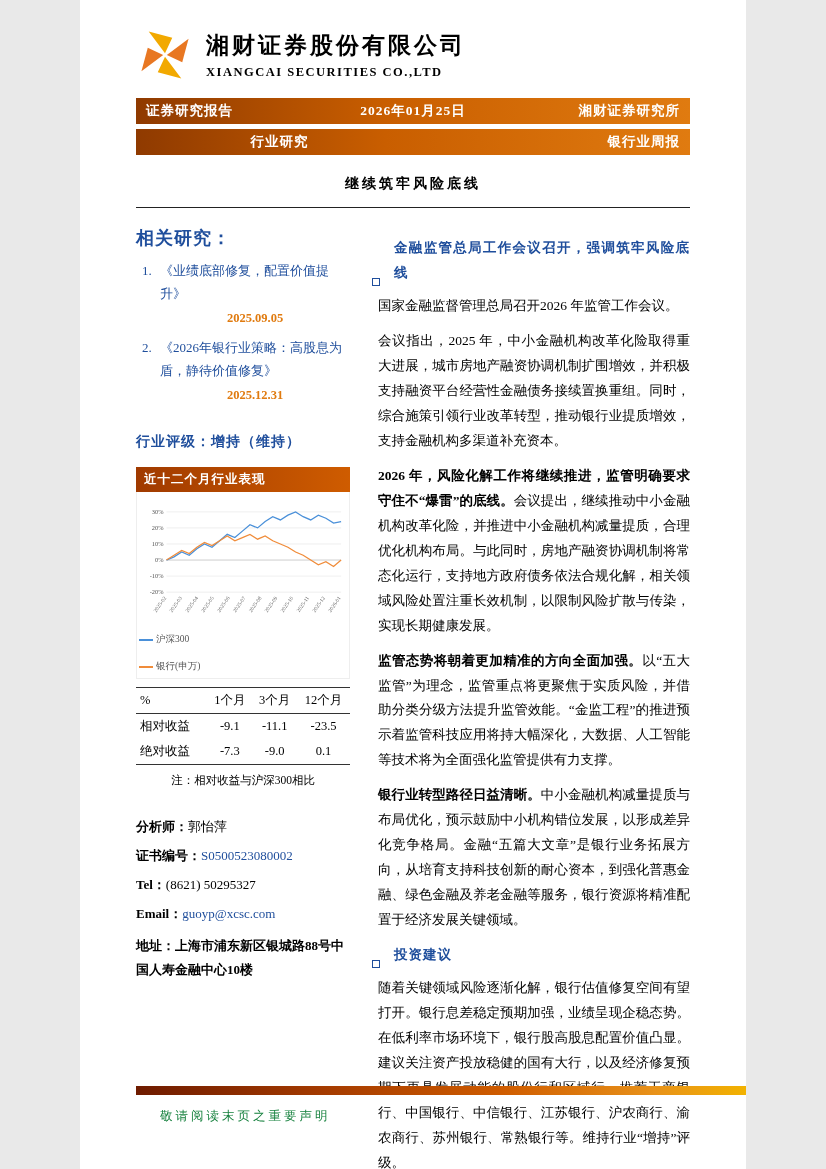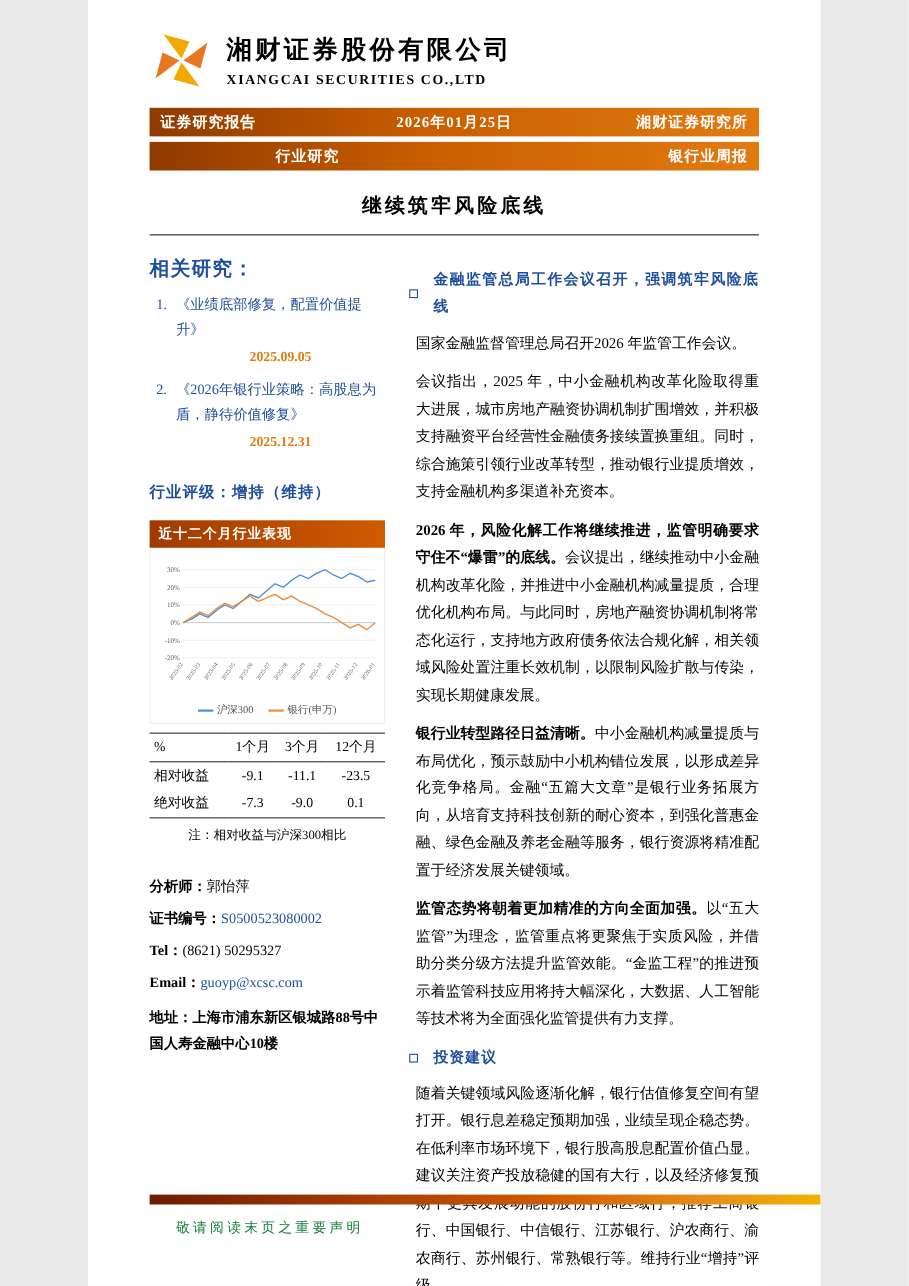--- a/index.html
+++ b/index.html
@@ -22,21 +22,21 @@
     color:#fff; font-weight:bold; font-size:13.5px; margin-bottom:5px;
     background:linear-gradient(90deg,#8f3a00 0%,#c95e00 45%,#e07b10 100%);
     letter-spacing:1px;
   }
   .bar .b-left { width:33%; }
   .bar .b-center { width:34%; text-align:center; }
   .bar .b-right { width:33%; text-align:right; }
   .bar2 .b-left { width:50%;text-align:center; }
   .bar2 .b-right { width:50%; text-align:right; }
 
-  .report-title { text-align:center; font-size:18px; font-weight:bold; letter-spacing:3px; margin:20px 0 14px; }
+  .report-title { text-align:center; font-size:14px; font-weight:bold; letter-spacing:3px; margin:20px 0 14px; }
   .divider { border:none; border-top:1.5px solid #222; margin-bottom:18px; }
 
   
   .columns { display:flex; gap:20px; }
   aside { width:214px; flex-shrink:0; font-size:13px; }
   main.body-col { flex:1; font-size:13.5px; line-height:1.85; text-align:justify; }
 
   
   .related-title { color:#1f4e9c; font-size:18px; font-weight:bold; margin:0 0 10px; letter-spacing:1px; }
   .rel-item { display:flex; margin-bottom:8px; line-height:1.75; }
@@ -46,40 +46,40 @@
   .rel-date { color:#e07b10; text-align:center; margin-top:2px; font-size:12.5px;font-weight:bold; }
 
   .rating { color:#1f4e9c; font-weight:bold; font-size:14px; margin:26px 0 16px; letter-spacing:1px; }
 
   .chart-bar {
     background:linear-gradient(90deg,#a03a00,#cf5c00);
     color:#fff; font-weight:bold; font-size:12.5px; padding:4px 8px; letter-spacing:1px;
   }
   .chart-wrap { border:1px solid #eee; border-top:none; padding:4px 2px 0 2px; }
   .chart-wrap svg { width:100%; display:block; }
-  .legend { display:flex; justify-content:center; gap:14px; font-size:9.5px; color:#555; padding:2px 0 5px; }
+  .legend { display:flex; justify-content:center; gap:14px; font-size:9.5px; color:#555; padding:2px 0 5px;flex-direction:column; }
   .legend .swatch { display:inline-block; width:14px; height:2px; margin-right:3px; vertical-align:middle; }
 
   table.perf { width:100%; border-collapse:collapse; font-size:12.5px; margin-top:8px;
     border-top:1px solid #333; border-bottom:1px solid #333; }
   table.perf th { border-bottom:1px solid #333; font-weight:normal; padding:4px 2px; text-align:center; }
   table.perf td { padding:4px 2px; text-align:center;margin-top:27px; }
   table.perf th:first-child, table.perf td:first-child { text-align:left; padding-left:4px; }
 
   .tbl-note { font-size:11.5px; text-align:center; margin:8px 0 30px; }
 
   .analyst p { margin:0 0 11px; font-size:13px; }
   .lbl { font-weight:bold; }
   .cert-val { color:#1f4e9c; }
   .email-val { color:#1f4e9c; }
   .addr { font-weight:bold; margin-top:26px; line-height:1.85; font-size:13px; }
 
   
   .core-title { font-size:15px; font-weight:bold; margin:0 0 10px; letter-spacing:1px; }
-  .sec-head { display:flex; align-items:center; color:#1f4e9c; font-weight:bold; margin:10px 0 8px; font-size:13.5px; letter-spacing:1px; }
+  .sec-head { display:flex; align-items:flex-end; color:#1f4e9c; font-weight:bold; margin:10px 0 8px; font-size:13.5px; letter-spacing:1px; }
   .bullet { width:8px; height:8px; border:1.5px solid #1f4e9c; display:inline-block; margin:0 14px 0 2px; flex-shrink:0; }
   .sec-body { margin-left:8px; }
   .sec-body p { margin:0 0 10px; }
   .lead { font-weight:bold; }
 
   
   .foot-bar {
     position:absolute; left:56px; right:0; bottom:74px; height:9px;
     background:linear-gradient(90deg,#6e1b00 0%,#a33a00 30%,#cf5c00 60%,#e8921a 85%,#f2b200 100%);
   }
@@ -215,22 +215,22 @@
       <main class="body-col">
 
         <div class="sec-head">
           <span class="bullet"></span>
           <span>金融监管总局工作会议召开，强调筑牢风险底线</span>
         </div>
         <div class="sec-body">
           <p><span>国家金融监督管理总局召开2026 年监管工作会议。</span></p>
           <p><span>会议指出，2025 年，中小金融机构改革化险取得重大进展，城市房地产融资协调机制扩围增效，并积极支持融资平台经营性金融债务接续置换重组。同时，综合施策引领行业改革转型，推动银行业提质增效，支持金融机构多渠道补充资本。</span></p>
           <p><span class="lead">2026 年，风险化解工作将继续推进，监管明确要求守住不“爆雷”的底线。</span><span>会议提出，继续推动中小金融机构改革化险，并推进中小金融机构减量提质，合理优化机构布局。与此同时，房地产融资协调机制将常态化运行，支持地方政府债务依法合规化解，相关领域风险处置注重长效机制，以限制风险扩散与传染，实现长期健康发展。</span></p>
+          <p><span class="lead">监管态势将朝着更加精准的方向全面加强。</span><span>以“五大监管”为理念，监管重点将更聚焦于实质风险，并借助分类分级方法提升监管效能。“金监工程”的推进预示着监管科技应用将持大幅深化，大数据、人工智能等技术将为全面强化监管提供有力支撑。</span></p>
           <p><span class="lead">银行业转型路径日益清晰。</span><span>中小金融机构减量提质与布局优化，预示鼓励中小机构错位发展，以形成差异化竞争格局。金融“五篇大文章”是银行业务拓展方向，从培育支持科技创新的耐心资本，到强化普惠金融、绿色金融及养老金融等服务，银行资源将精准配置于经济发展关键领域。</span></p>
-          <p><span class="lead">监管态势将朝着更加精准的方向全面加强。</span><span>以“五大监管”为理念，监管重点将更聚焦于实质风险，并借助分类分级方法提升监管效能。“金监工程”的推进预示着监管科技应用将持大幅深化，大数据、人工智能等技术将为全面强化监管提供有力支撑。</span></p>
         </div>
 
         <div class="sec-head">
           <span class="bullet"></span>
           <span>投资建议</span>
         </div>
         <div class="sec-body">
           <p><span>随着关键领域风险逐渐化解，银行估值修复空间有望打开。银行息差稳定预期加强，业绩呈现企稳态势。在低利率市场环境下，银行股高股息配置价值凸显。建议关注资产投放稳健的国有大行，以及经济修复预期下更具发展动能的股份行和区域行，推荐工商银行、中国银行、中信银行、江苏银行、沪农商行、渝农商行、苏州银行、常熟银行等。维持行业“增持”评级。</span></p>
         </div>
 

